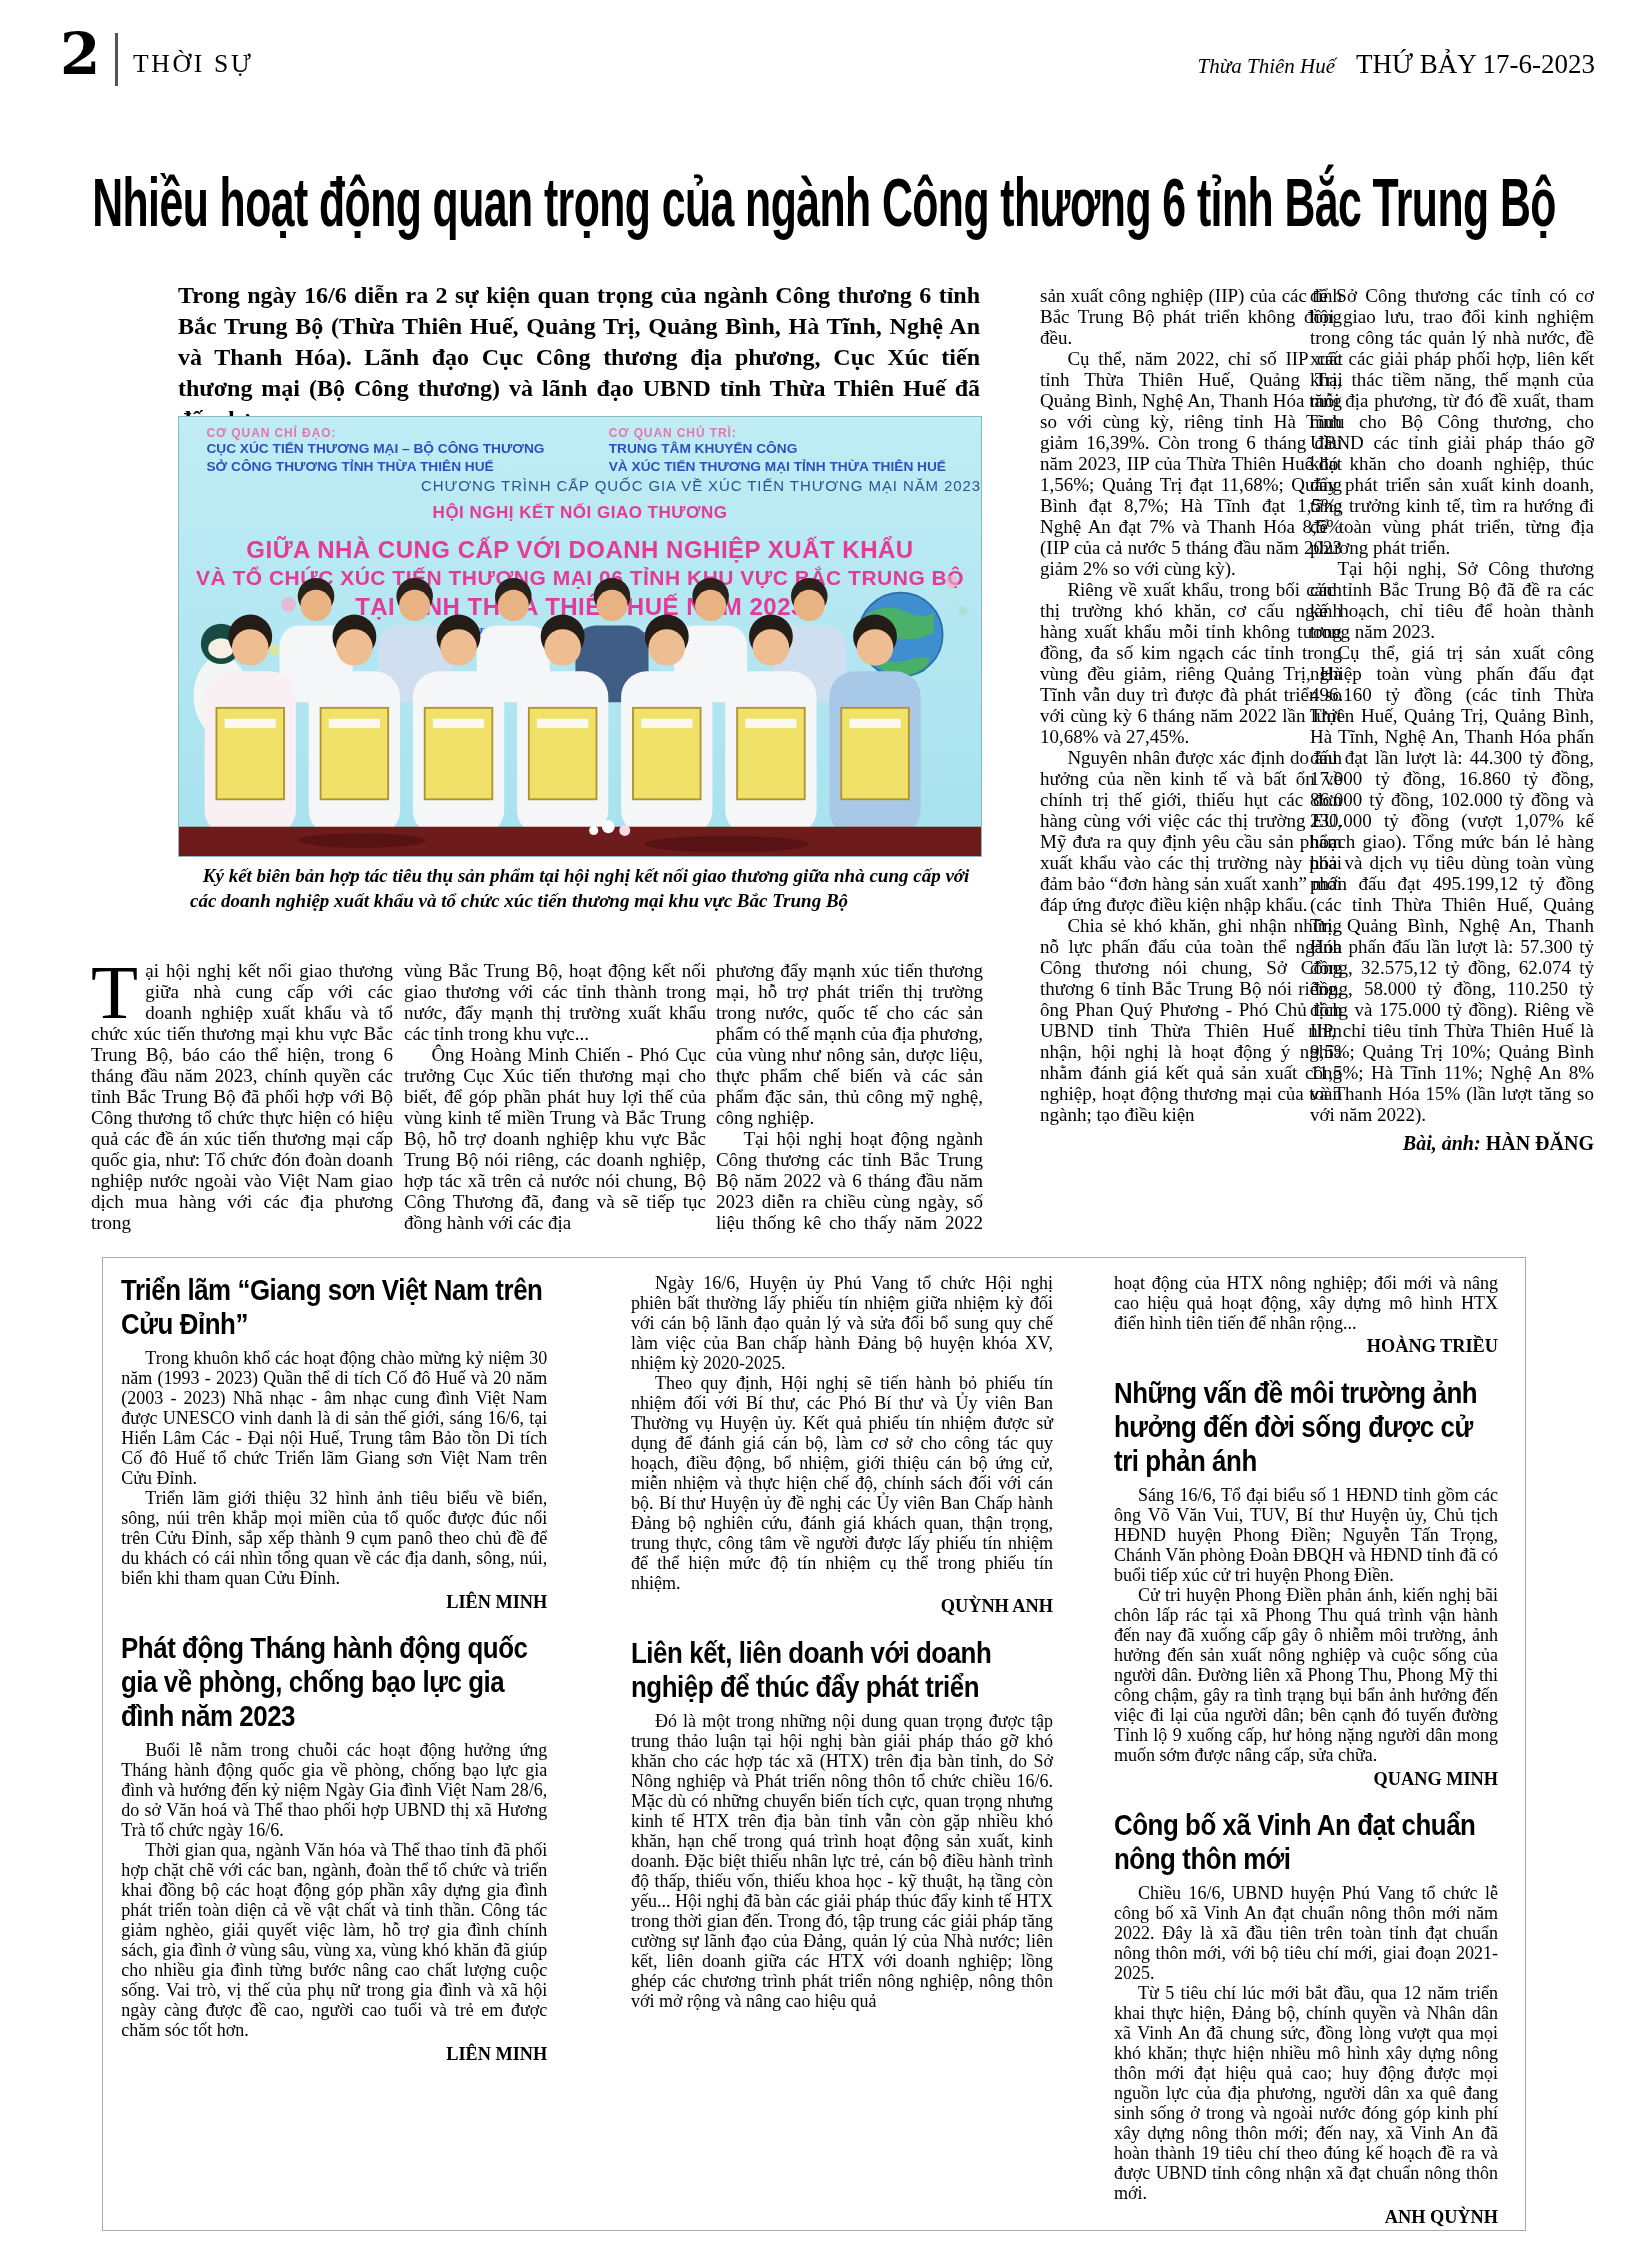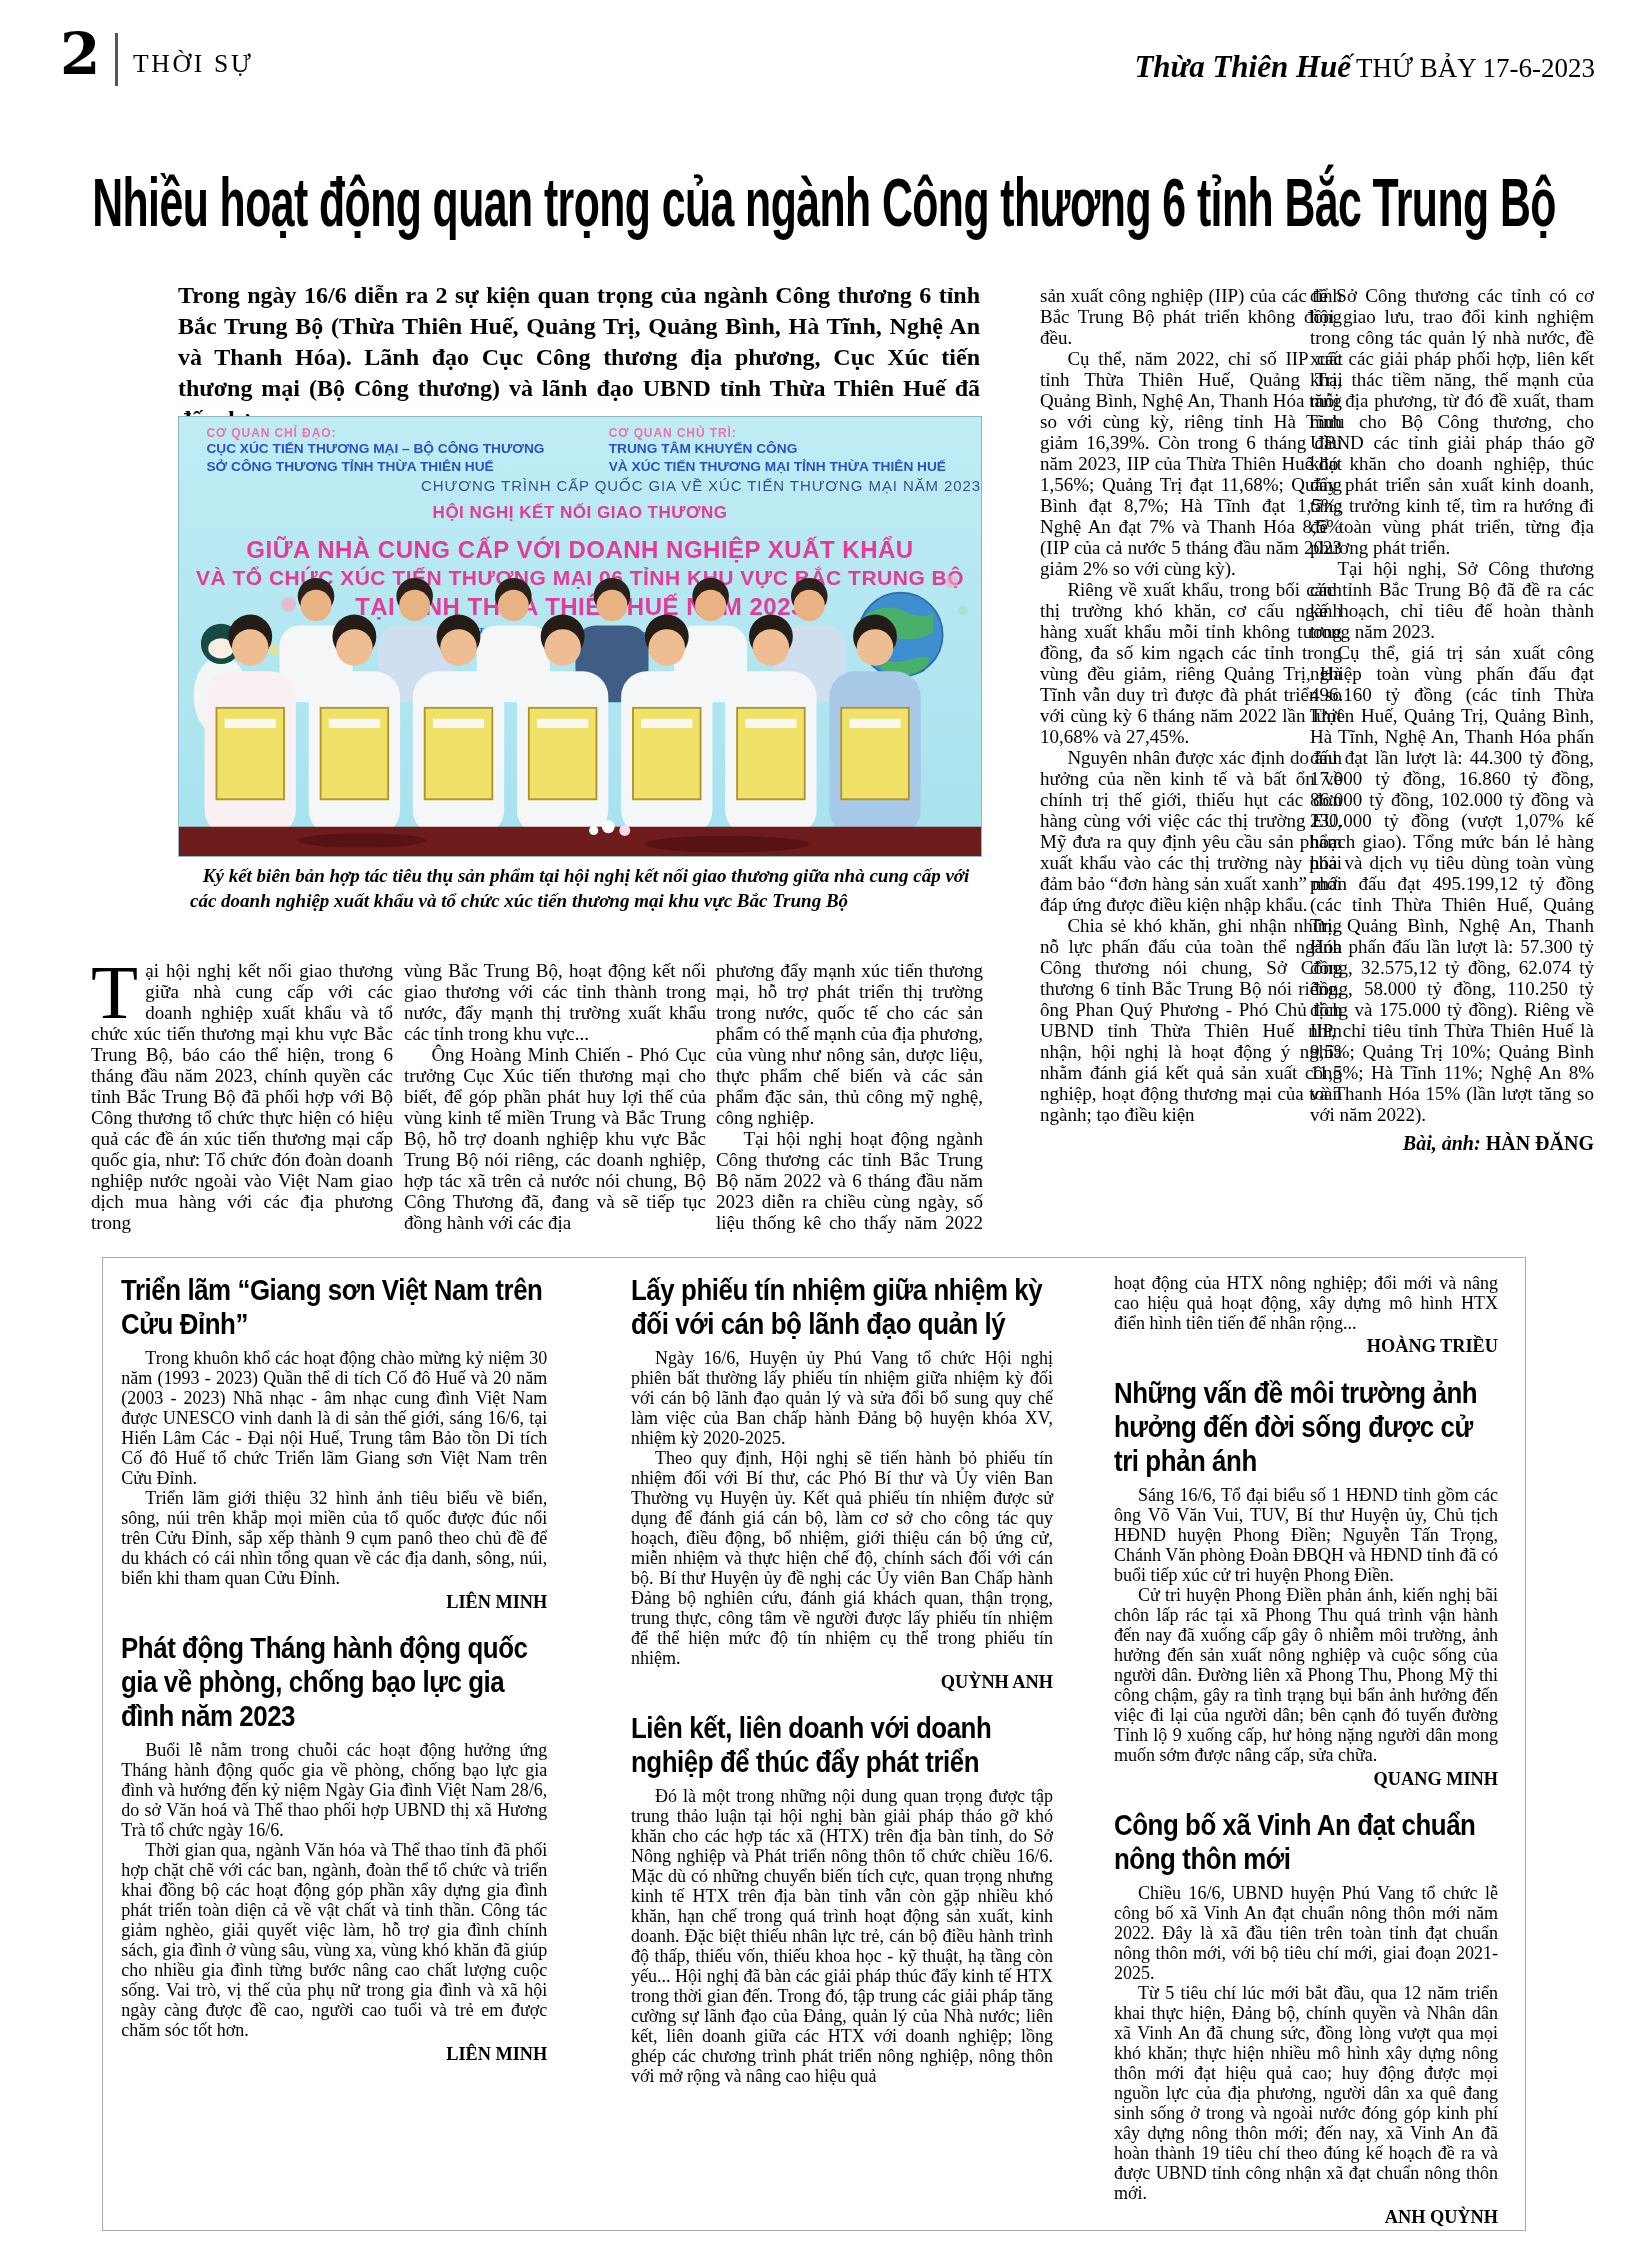--- a/index.html
+++ b/index.html
@@ -4,21 +4,21 @@
 <style>
   html,body { margin:0; padding:0; background:#8a8a8a; }
   .page { position:relative; width:1647px; height:2267px; margin:0 auto; background:#ffffff;
           font-family:"Liberation Serif", serif; color:#000; overflow:hidden; }
 
   
   .pgnum   { position:absolute; left:60px; top:20px; font-size:58px; font-weight:600; font-family:"DejaVu Serif", serif; }
   .pgdiv   { position:absolute; left:115px; top:33px; width:2.7px; height:53px; background:#555; }
   .section { position:absolute; left:133px; top:49px; font-size:25.6px; letter-spacing:2.7px; font-weight:500; }
   .mast-right { position:absolute; right:52px; top:49px; white-space:nowrap; }
-  .mast-name  { font-weight:bold; font-style:italic; font-size:31px; margin-right:5px; }
+  .mast-name  { font-weight:normal; font-style:italic; font-size:21px; margin-right:21px; }
   .mast-date  { font-size:27px; }
 
   
   .main-head { position:absolute; top:163px; left:50%; margin:0; white-space:nowrap;
                font-family:"Liberation Sans", sans-serif; font-weight:bold; font-size:69px; letter-spacing:-0.9px;
                transform:translateX(-50%) scaleX(0.62); }
 
   
   .lede { position:absolute; left:178px; top:280px; width:802px; font-weight:bold;
           font-size:24px; line-height:31px; text-align:justify; }
@@ -272,23 +272,20 @@
             <span class="bh-in">Phát động Tháng hành động quốc gia về phòng, chống bạo lực gia đình năm 2023</span>
           </h2>
         <p class="bp">Buổi lễ nằm trong chuỗi các hoạt động hưởng ứng Tháng hành động quốc gia về phòng, chống bạo lực gia đình và hướng đến kỷ niệm Ngày Gia đình Việt Nam 28/6, do sở Văn hoá và Thể thao phối hợp UBND thị xã Hương Trà tổ chức ngày 16/6.</p>
         <p class="bp">Thời gian qua, ngành Văn hóa và Thể thao tỉnh đã phối hợp chặt chẽ với các ban, ngành, đoàn thể tổ chức và triển khai đồng bộ các hoạt động góp phần xây dựng gia đình phát triển toàn diện cả về vật chất và tinh thần. Công tác giảm nghèo, giải quyết việc làm, hỗ trợ gia đình chính sách, gia đình ở vùng sâu, vùng xa, vùng khó khăn đã giúp cho nhiều gia đình từng bước nâng cao chất lượng cuộc sống. Vai trò, vị thế của phụ nữ trong gia đình và xã hội ngày càng được đề cao, người cao tuổi và trẻ em được chăm sóc tốt hơn.</p>
         <div class="bbyline">LIÊN MINH</div>
       </article>
     </div>
 
     <div class="bcol bB">
       <article class="brief">
-        <h2 class="bh">
-            <span class="bh-in">Lấy phiếu tín nhiệm giữa nhiệm kỳ đối với cán bộ lãnh đạo quản lý</span>
-          </h2>
         <p class="bp">Ngày 16/6, Huyện ủy Phú Vang tổ chức Hội nghị phiên bất thường lấy phiếu tín nhiệm giữa nhiệm kỳ đối với cán bộ lãnh đạo quản lý và sửa đổi bổ sung quy chế làm việc của Ban chấp hành Đảng bộ huyện khóa XV, nhiệm kỳ 2020-2025.</p>
         <p class="bp">Theo quy định, Hội nghị sẽ tiến hành bỏ phiếu tín nhiệm đối với Bí thư, các Phó Bí thư và Ủy viên Ban Thường vụ Huyện ủy. Kết quả phiếu tín nhiệm được sử dụng để đánh giá cán bộ, làm cơ sở cho công tác quy hoạch, điều động, bổ nhiệm, giới thiệu cán bộ ứng cử, miễn nhiệm và thực hiện chế độ, chính sách đối với cán bộ. Bí thư Huyện ủy đề nghị các Ủy viên Ban Chấp hành Đảng bộ nghiên cứu, đánh giá khách quan, thận trọng, trung thực, công tâm về người được lấy phiếu tín nhiệm để thể hiện mức độ tín nhiệm cụ thể trong phiếu tín nhiệm.</p>
         <div class="bbyline">QUỲNH ANH</div>
       </article>
       <article class="brief">
         <h2 class="bh">
             <span class="bh-in">Liên kết, liên doanh với doanh nghiệp để thúc đẩy phát triển</span>
           </h2>
         <p class="bp">Đó là một trong những nội dung quan trọng được tập trung thảo luận tại hội nghị bàn giải pháp tháo gỡ khó khăn cho các hợp tác xã (HTX) trên địa bàn tỉnh, do Sở Nông nghiệp và Phát triển nông thôn tổ chức chiều 16/6. Mặc dù có những chuyển biến tích cực, quan trọng nhưng kinh tế HTX trên địa bàn tỉnh vẫn còn gặp nhiều khó khăn, hạn chế trong quá trình hoạt động sản xuất, kinh doanh. Đặc biệt thiếu nhân lực trẻ, cán bộ điều hành trình độ thấp, thiếu vốn, thiếu khoa học - kỹ thuật, hạ tầng còn yếu... Hội nghị đã bàn các giải pháp thúc đẩy kinh tế HTX trong thời gian đến. Trong đó, tập trung các giải pháp tăng cường sự lãnh đạo của Đảng, quản lý của Nhà nước; liên kết, liên doanh giữa các HTX với doanh nghiệp; lồng ghép các chương trình phát triển nông nghiệp, nông thôn với mở rộng và nâng cao hiệu quả</p>
       </article>

